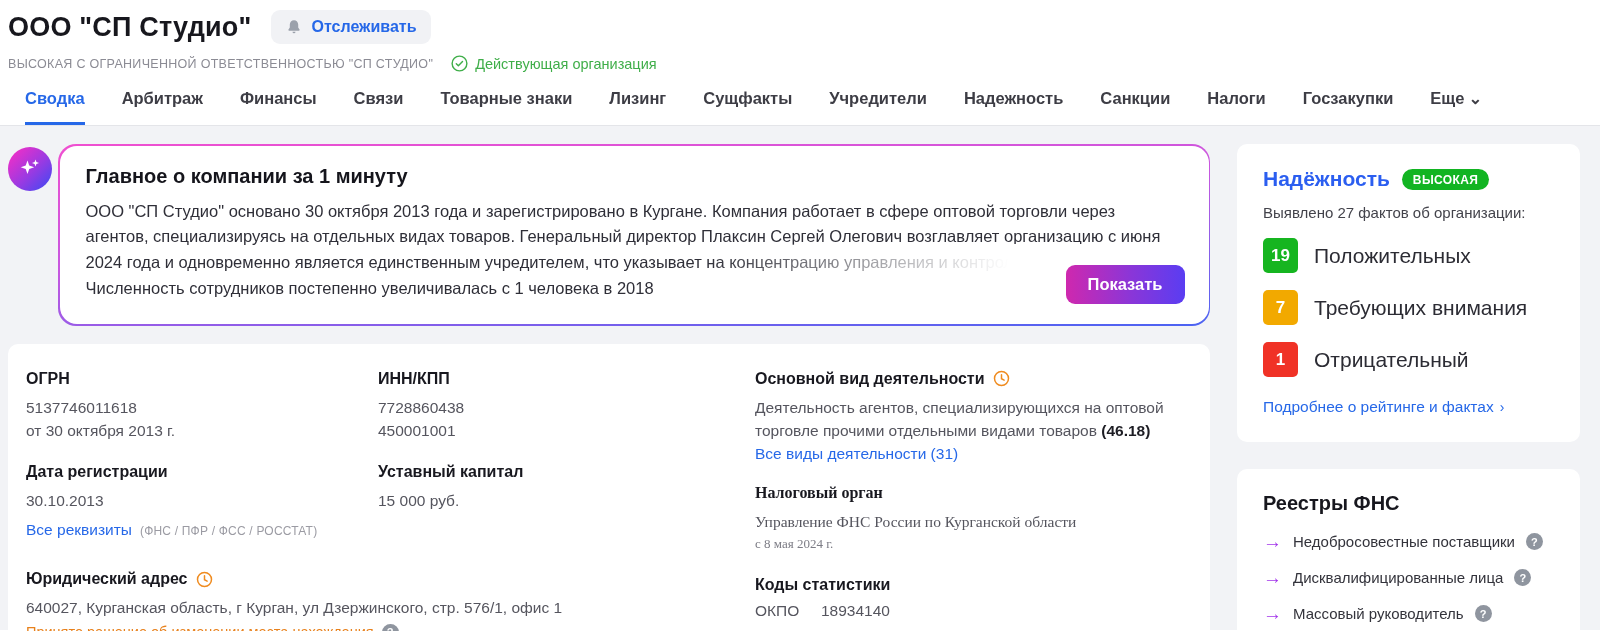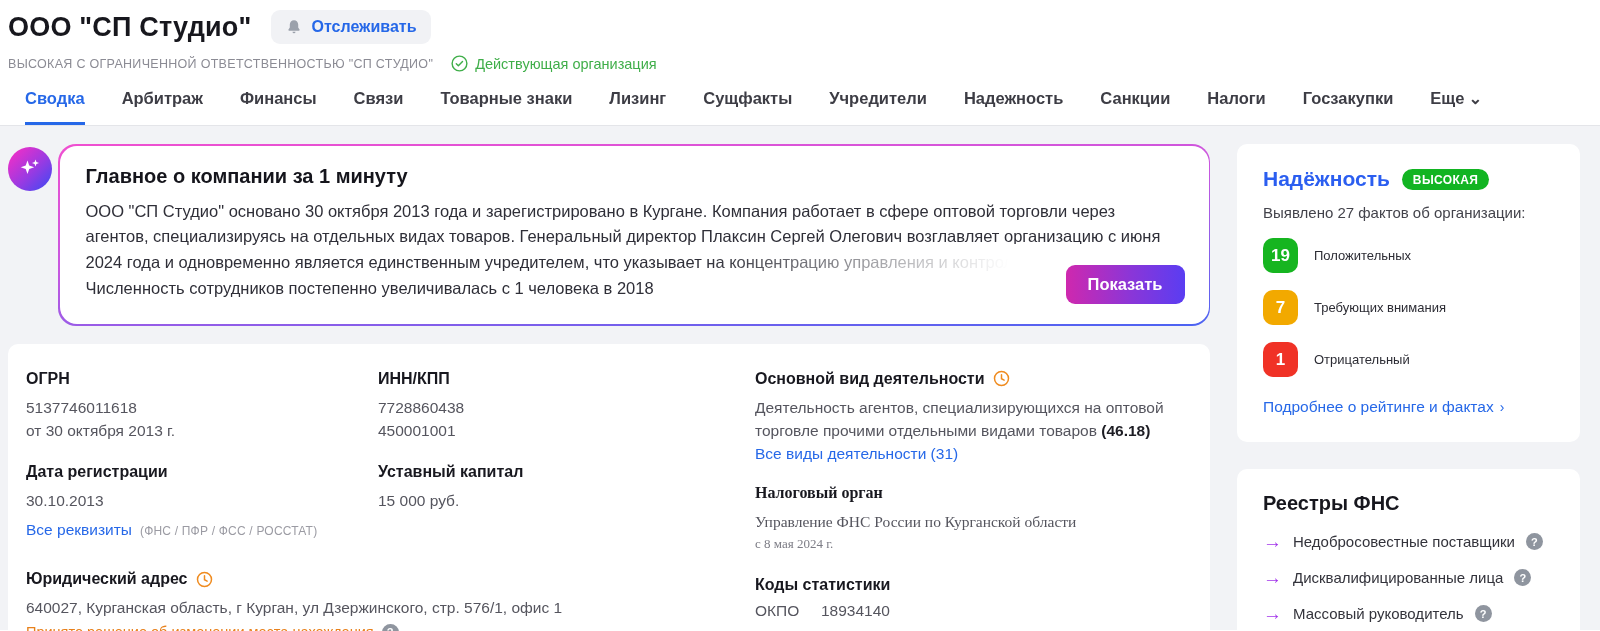--- a/index.html
+++ b/index.html
@@ -77,23 +77,23 @@
   
   .sidebar { width:343px; flex:none; }
   .side-card { background:#fff; border-radius:10px; padding:23px 26px 26px 26px;
                margin-bottom:27px; }
   .rel-head { display:flex; align-items:center; gap:12px; }
   .rel-title { font-size:21px; font-weight:bold; color:#2b5ef0; }
   .rel-badge { background:var(--badge-green); color:#fff; font-size:12px; font-weight:bold;
                padding:4px 11px 3px; border-radius:12px; letter-spacing:.4px; }
   .rel-sub { font-size:15px; color:#43434b; margin-top:13px; }
   .fact-row { display:flex; align-items:center; gap:16px; margin-top:17px; }
-  .fact-count { width:35px; height:35px; border-radius:10px; color:#fff; font-size:17px;
+  .fact-count { width:35px; height:35px; border-radius:5px; color:#fff; font-size:17px;
                 font-weight:bold; display:flex; align-items:center; justify-content:center; }
-  .fact-label { font-size:13px; color:#2c2c34; }
+  .fact-label { font-size:21px; color:#2c2c34; }
   .rel-link { display:inline-block; margin-top:21px; font-size:15.5px; }
   .rel-link .chev { font-size:14px; margin-left:6px; }
   .reg-title { font-size:20px; font-weight:bold; color:#17171e; }
   .reg-item { display:flex; align-items:center; gap:11px; margin-top:17px; cursor:pointer; }
   .reg-arrow { color:var(--purple); font-size:19px; font-weight:bold; line-height:1; }
   .reg-label { font-size:15px; color:#33333b; }
 </style>
 </head>
 <body>
 

